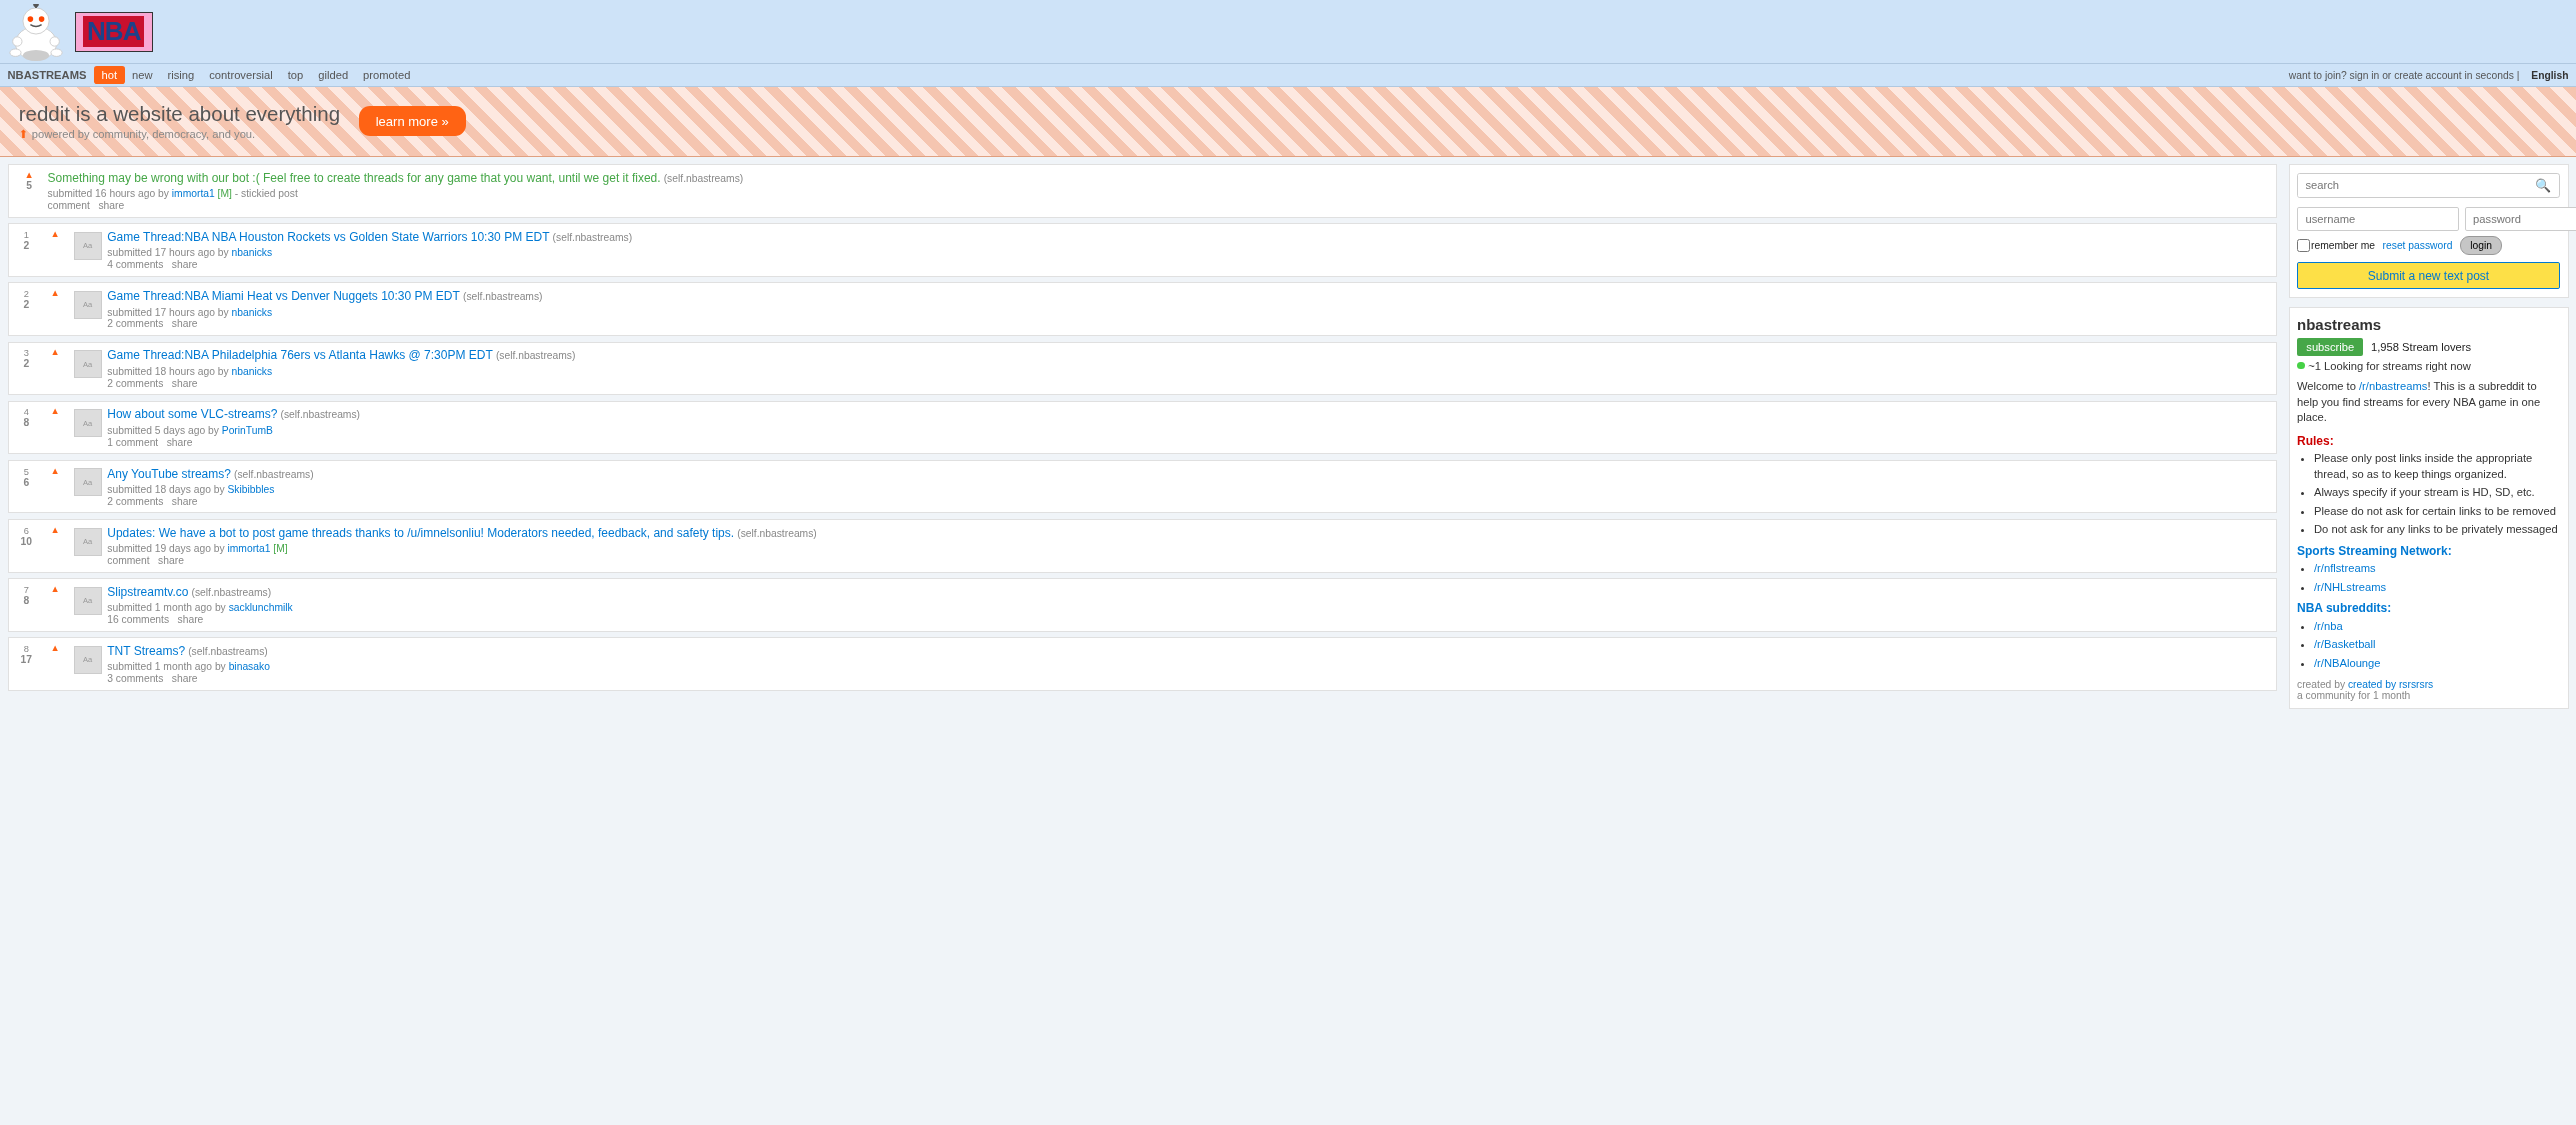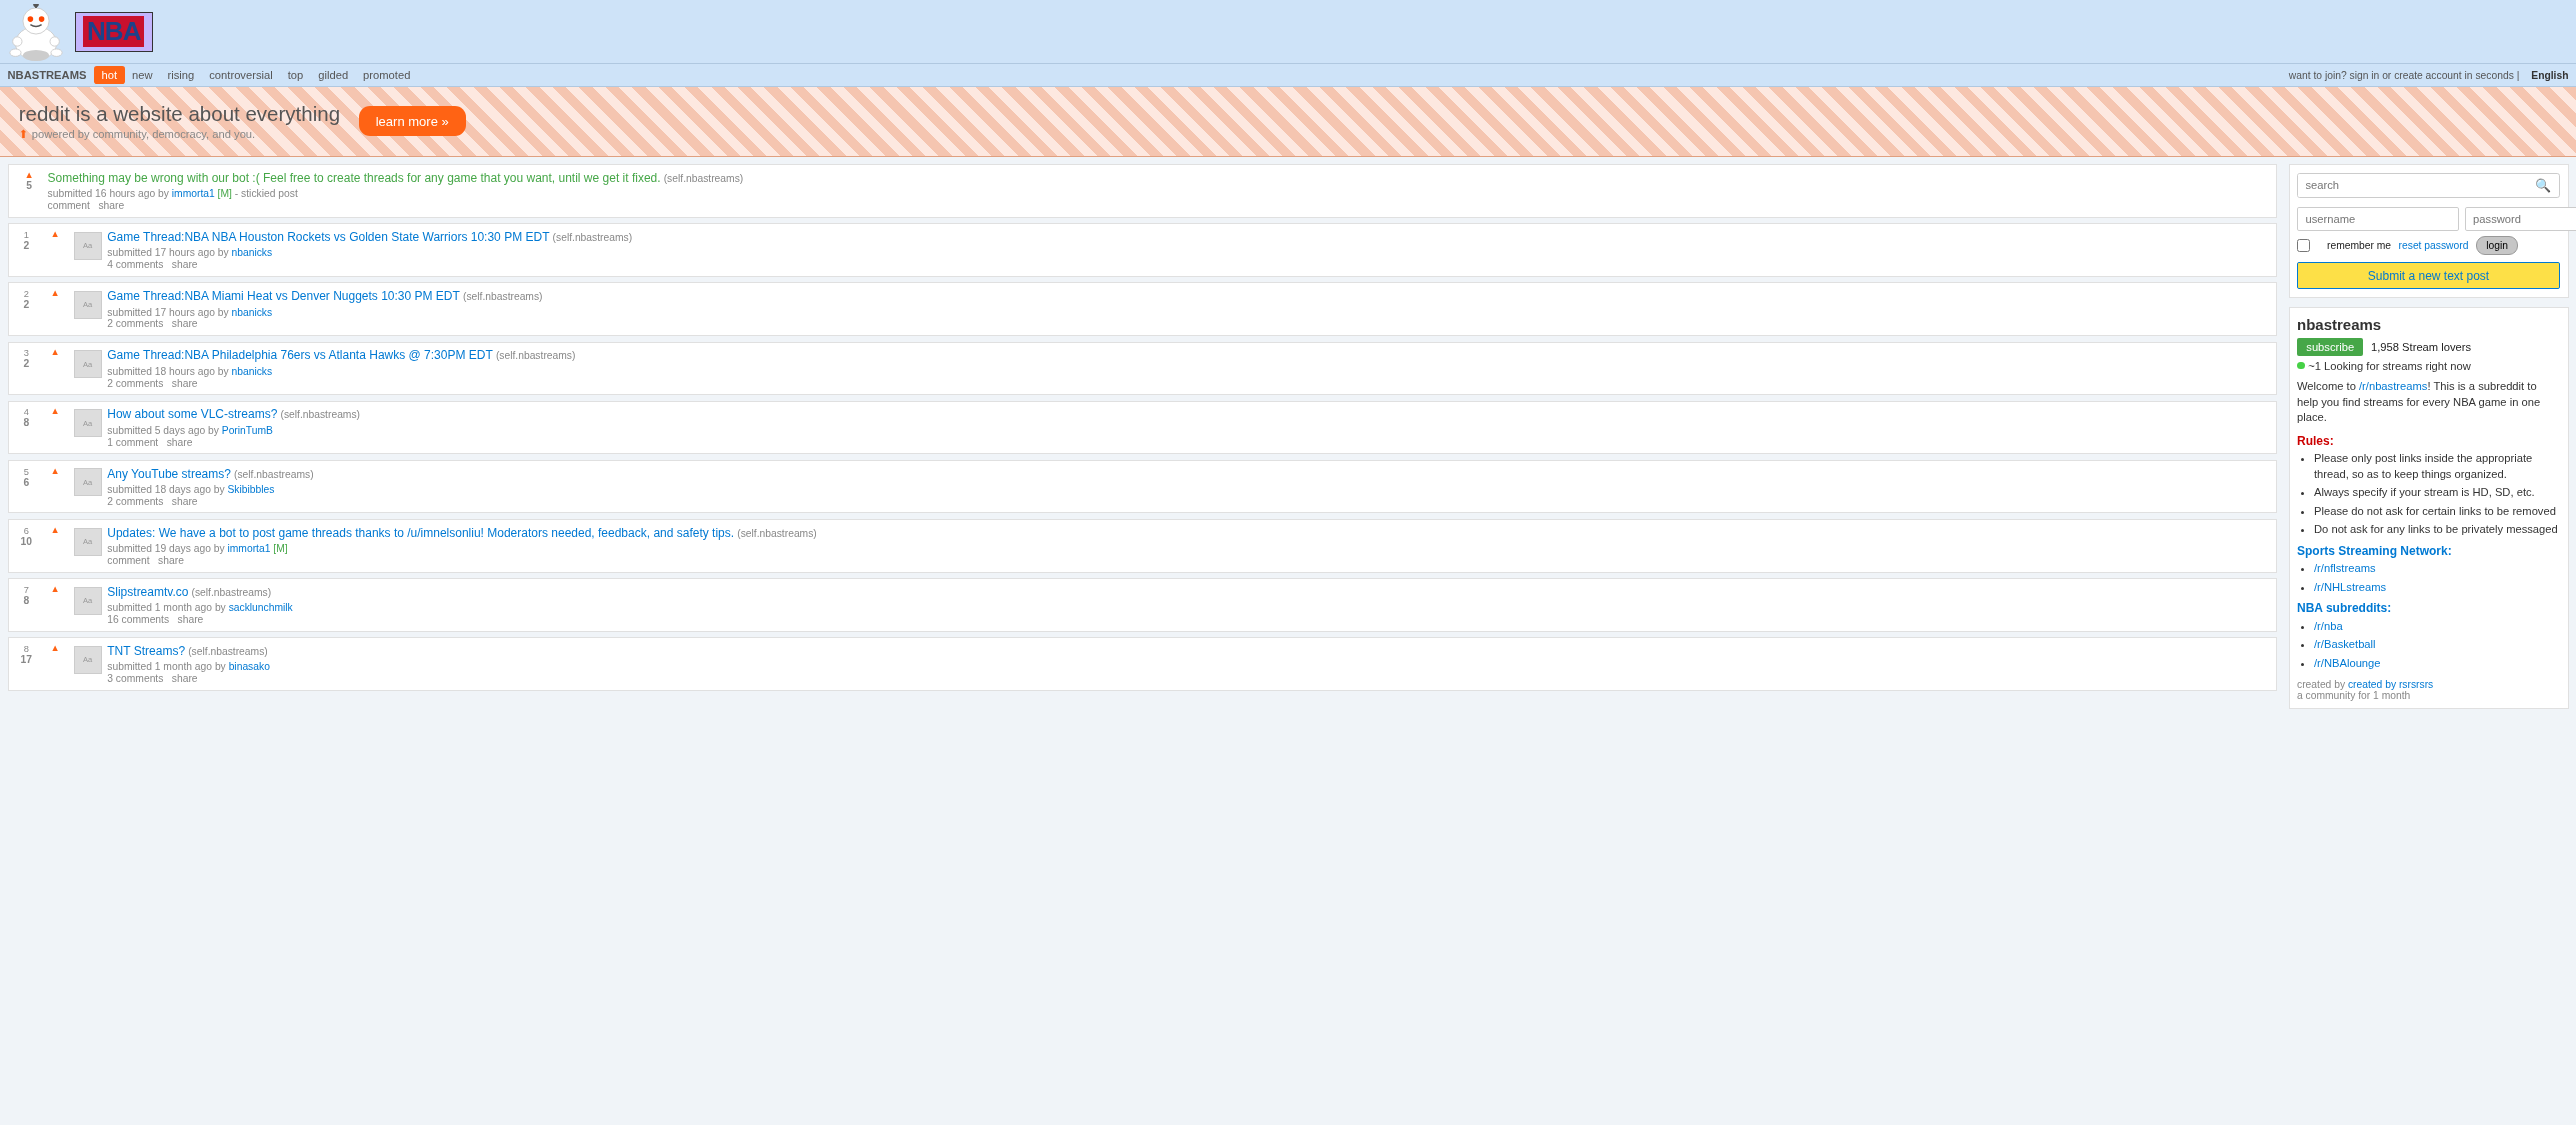--- a/index.html
+++ b/index.html
@@ -2,21 +2,21 @@
 <html style="font-size:15px"><head>
   <meta charset="utf-8">
   <style>
     * { margin: 0; padding: 0; box-sizing: border-box; }
     body { font-family: Arial, sans-serif; font-size: 11.2px; background: #f0f4f8; color: #222; }
 
     
     #header { background: #cee3f8; border-bottom: 0.9px solid #b0c8e0; padding: 0; }
     #header-inner { display: flex; align-items: center; padding: 3.7px 7.5px; gap: 11.2px; }
     #reddit-logo { width: 56px; height: 56px; position: relative; }
-    #nba-logo-box { border: 1.9px solid #333; padding: 3.7px 7.5px; background: #c4b5fd; display: flex; flex-direction: column; align-items: center; }
+    #nba-logo-box { border: 1.9px solid #333; padding: 3.7px 7.5px; background: #f9a8d4; display: flex; flex-direction: column; align-items: center; }
     #nba-logo-text { font-size: 26px; font-weight: 900; color: #1d428a; letter-spacing: -0.9px; background: #c8102e; padding: 0 3.7px; }
 
     
     #nav-bar { background: #cee3f8; border-top: 0.9px solid #b0c8e0; padding: 1.9px 7.5px; display: flex; align-items: center; gap: 0; }
     #subreddit-name { font-weight: bold; font-size: 11.2px; margin-right: 7.5px; color: #555; }
     .nav-tab { padding: 2.8px 7.5px; font-size: 11.2px; color: #555; text-decoration: none; cursor: pointer; border-radius: 2.8px 2.8px 0 0; }
     .nav-tab.active { background: #ff6314; color: white; border-radius: 2.8px; }
     #nav-right { margin-left: auto; font-size: 10.3px; color: #555; display: flex; align-items: center; gap: 12px; }
     #lang { font-weight: bold; color: #333; }
 
@@ -52,21 +52,21 @@
     .post-actions a { color: #888; text-decoration: none; margin-right: 5.6px; }
 
     
     .sidebar-box { background: white; border: 0.9px solid #e0e0e0; padding: 7.5px; margin-bottom: 9.3px; }
     .sidebar-search { display: flex; align-items: flex-end; border: 0.9px solid #ccc; border-radius: 2.8px; overflow: hidden; margin-bottom: 9.3px; }
     .sidebar-search input { flex: 1; border: none; padding: 5.6px 7.5px; font-size: 11.2px; outline: none; }
     .sidebar-search button { background: none; border: none; padding: 3.7px 7.5px; cursor: pointer; font-size: 13px; color: #888; }
     .login-row { display: flex; gap: 5.6px; margin-bottom: 5.6px; }
     .login-row input { flex: 1; border: 0.9px solid #ccc; padding: 4.7px 7.5px; font-size: 11.2px; border-radius: 1.9px; }
     .login-options { display: flex; align-items: center; gap: 7.5px; font-size: 10.3px; }
-    .login-options label { display: flex; align-items: center; gap: 17px; }
+    .login-options label { display: flex; align-items: center; gap: 1px; }
     .login-options a { color: #0079d3; text-decoration: none; }
     .login-btn { background: #c6c6c6; border: 0.9px solid #999; padding: 2.8px 9.3px; font-size: 10.3px; cursor: pointer; border-radius: 9px; }
     .submit-btn { width: 100%; background: #fde047; border: 0.9px solid #0079d3; color: #0079d3; padding: 5.6px; font-size: 12px; cursor: pointer; margin-top: 7.5px; border-radius: 1.9px; }
     .subreddit-title { font-size: 15px; font-weight: bold; color: #333; margin-bottom: 5.6px; }
     .subscribe-row { display: flex; align-items: center; gap: 7.5px; margin-bottom: 3.7px; }
     .subscribe-btn { background: #46a748; color: white; border: none; padding: 2.8px 9.3px; font-size: 11.2px; cursor: pointer; border-radius: 1.9px; }
     .online-row { display: flex; align-items: center; gap: 3.7px; font-size: 11.2px; color: #333; margin-bottom: 7.5px; }
     .green-dot { width: 7.5px; height: 7.5px; background: #46d146; border-radius: 50%; display: inline-block; }
     .sidebar-desc { font-size: 11.2px; color: #333; margin-bottom: 7.5px; line-height: 1.4; }
     .sidebar-desc a { color: #0079d3; text-decoration: none; }

